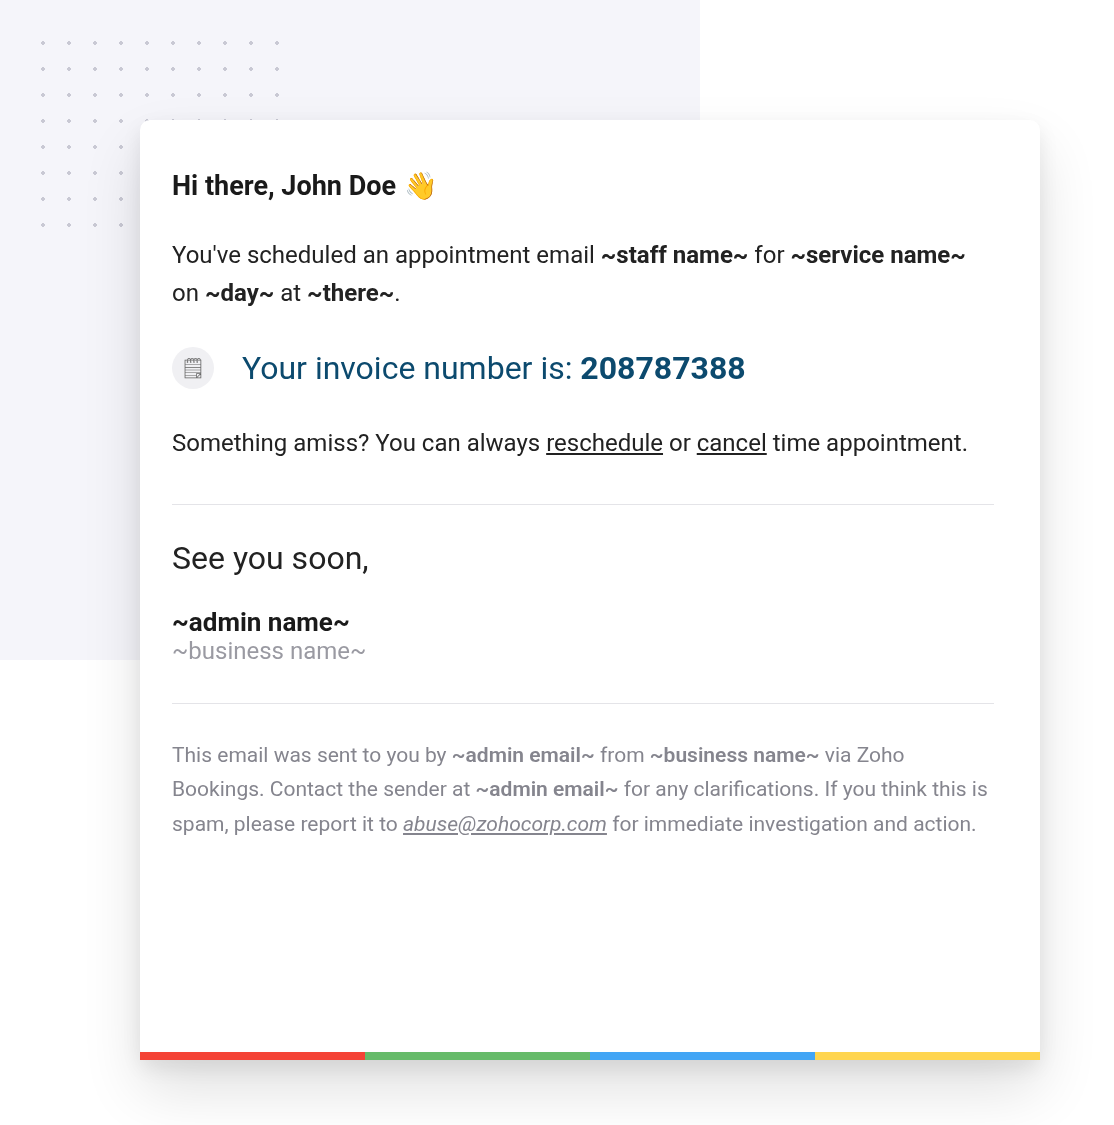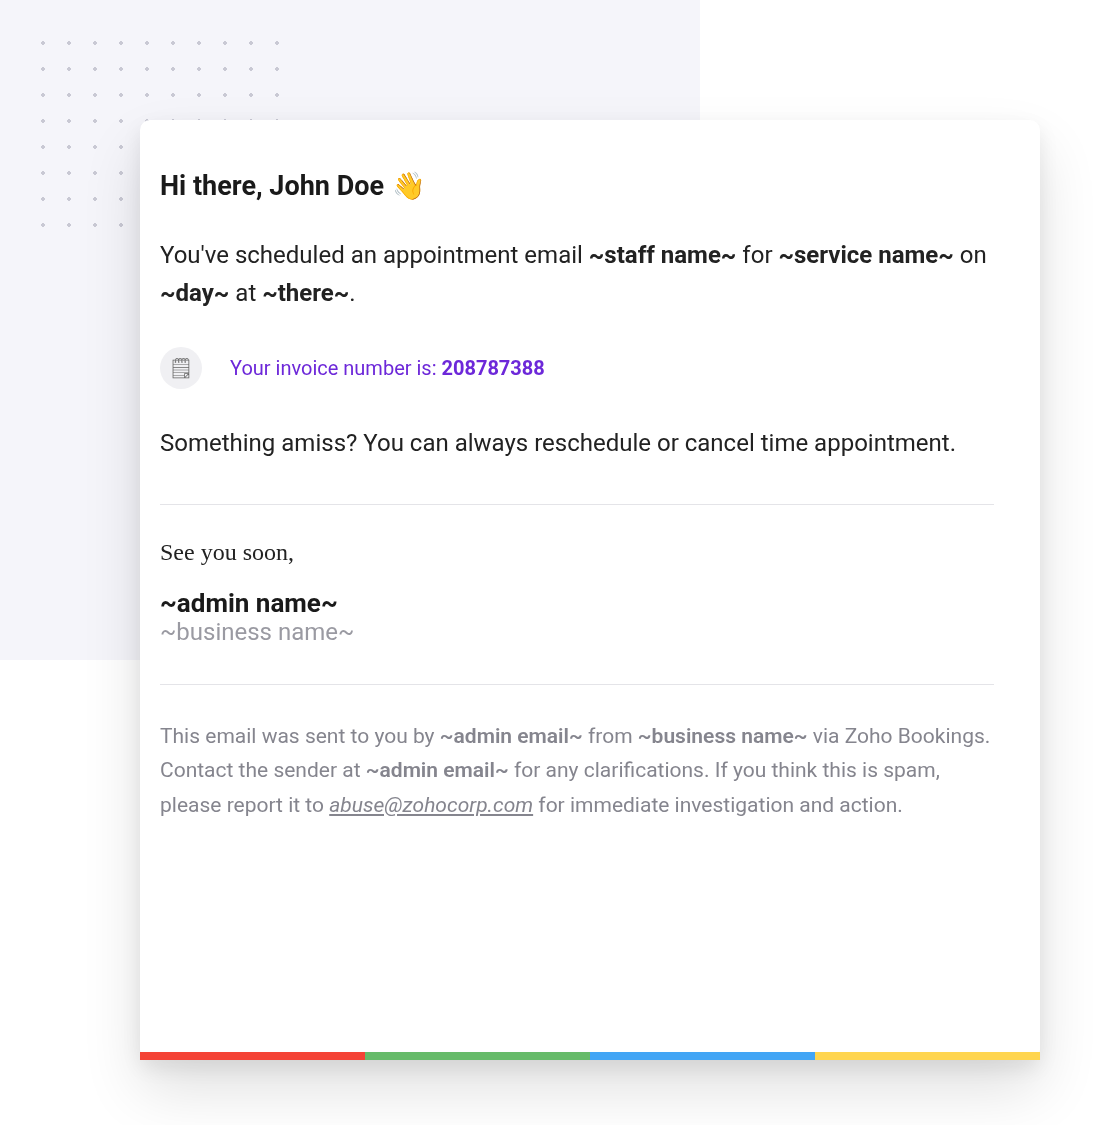--- a/index.html
+++ b/index.html
@@ -24,21 +24,21 @@
     background-size: 26px 26px;
   }
   .card {
     position: absolute;
     top: 120px; left: 140px;
     width: 900px;
     min-height: 940px;
     background: #ffffff;
     border-radius: 10px;
     box-shadow: 0 30px 60px rgba(0,0,0,0.12), 0 8px 20px rgba(0,0,0,0.08);
-    padding: 50px 46px 60px 20px;
+    padding: 50px 46px 60px 32px;
     display: flex;
     flex-direction: column;
   }
   .greeting {
     font-size: 27px;
     font-weight: 700;
     color: #1a1a1a;
     margin-bottom: 34px;
     display: flex;
     align-items: center;
@@ -60,38 +60,38 @@
   }
   .invoice-icon {
     width: 42px; height: 42px;
     background: #f0f0f3;
     border-radius: 50%;
     display: flex; align-items: center; justify-content: center;
     font-size: 20px;
     color: #666;
   }
   .invoice-text {
-    font-size: 20px;
-    color: #6d28d9;
+    font-size: 32px;
+    color: #0c4a6e;
   }
   .invoice-text strong { font-weight: 700; }
   .actions-text {
     font-size: 24px;
     line-height: 1.7;
     color: #222;
     margin-bottom: 40px;
   }
-  .underline-link { cursor: pointer; }
+  .underline-link { text-decoration: underline; cursor: pointer; }
   hr.divider {
     border: none;
     border-top: 1px solid #e4e4e8;
     margin: 0 0 34px 0;
   }
   .signoff-block { margin-bottom: 38px; }
-  .signoff-label { font-size: 24px; color: #222; margin-bottom: 22px; font-family: Liberation Serif, serif; }
+  .signoff-label { font-size: 32px; color: #222; margin-bottom: 30px; }
   .admin-name { font-size: 26px; font-weight: 700; color: #1a1a1a; }
   .biz-name { font-size: 24px; color: #9a9aa2; }
   .footer-text {
     font-size: 21px;
     line-height: 1.65;
     color: #85858e;
   }
   .footer-text .ph { font-weight: 600; }
   .footer-link { text-decoration: underline; cursor: pointer; font-style: italic; }
   .color-strip {

